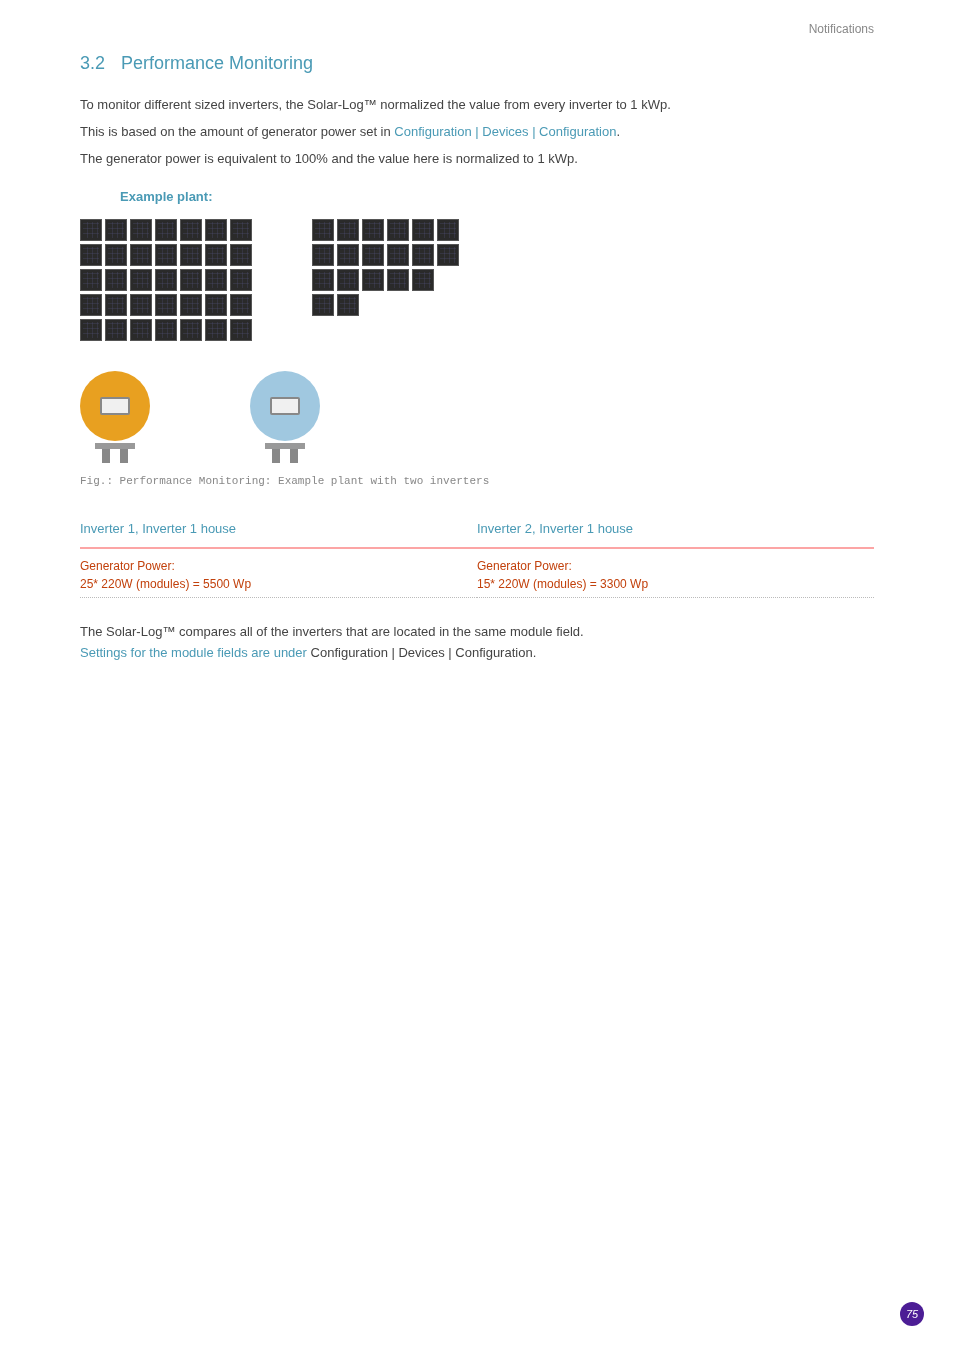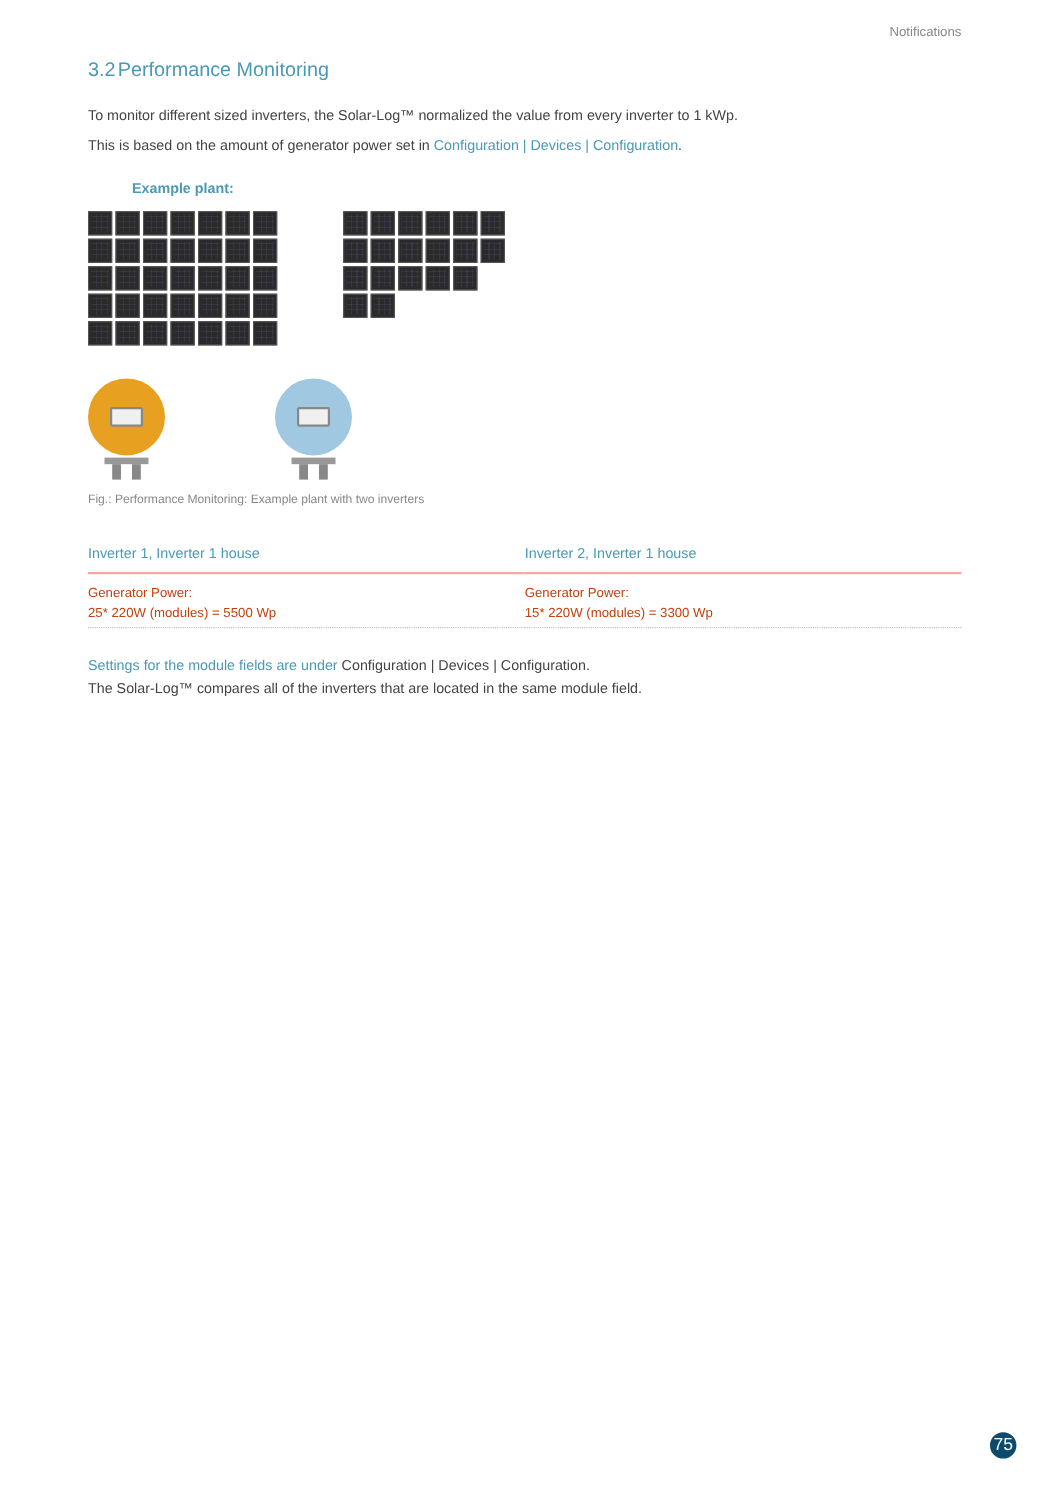--- a/index.html
+++ b/index.html
@@ -19,21 +19,21 @@
     .top-right {
       position: absolute;
       top: 20px;
       right: 80px;
       font-size: 12px;
       color: #888;
     }
     .section-heading {
       display: flex;
       align-items: baseline;
-      gap: 2px;
+      gap: 16px;
       margin-bottom: 18px;
       margin-top: 10px;
     }
     .section-number {
       font-size: 18px;
       color: #4a9ab5;
       font-weight: normal;
     }
     .section-title {
       font-size: 18px;
@@ -143,20 +143,21 @@
       height: 14px;
       background: #888;
     }
     .inverter-icon-2 .inverter-body {
       background: #a0c8e0;
     }
     .fig-caption {
       font-size: 11px;
       color: #888;
       margin-bottom: 24px;
+      font-family: Liberation Mono, monospace;
     }
     
     .comparison-table {
       width: 100%;
       border-collapse: collapse;
       margin-bottom: 24px;
     }
     .comparison-table th {
       color: #4a9ab5;
       font-size: 13px;
@@ -179,47 +180,49 @@
     .footer-text {
       margin-top: 20px;
       font-size: 13px;
       color: #444;
       line-height: 1.6;
     }
     .page-number {
       position: absolute;
       bottom: 24px;
       right: 30px;
-      background: #0c4a6e;
+      background: #4c1d95;
       color: white;
-      font-size: 16px;
+      font-size: 11px;
       width: 24px;
       height: 24px;
       border-radius: 50%;
       display: flex;
       align-items: center;
       justify-content: center;
+      font-style: italic;
     }
   </style>
 </head>
 <body>
 
 <div class="page">
 
   <div class="top-right">Notifications</div>
 
   <div class="section-heading">
     <span class="section-number">3.2</span>
     <span class="section-title">Performance Monitoring</span>
   </div>
 
   <p class="body-text">To monitor different sized inverters, the Solar-Log™ normalized the value from every inverter to 1 kWp.</p>
   <p class="body-text">
     <span>This is based on the amount of generator power set in </span><span class="link-text">Configuration | Devices | Configuration</span><span>.</span>
   </p>
+  <p class="body-text">The generator power is equivalent to 100% and the value here is normalized to 1 kWp.</p>
 
   <div class="example-label">Example plant:</div>
 
   <div class="panels-row">
 
     <div class="panel-group">
 
       <div class="panel-row-cells">
         <div class="panel-cell"></div>
         <div class="panel-cell"></div>
@@ -334,21 +337,21 @@
     </thead>
     <tbody>
       <tr>
         <td>Generator Power:<br>25* 220W (modules) = 5500 Wp</td>
         <td>Generator Power:<br>15* 220W (modules) = 3300 Wp</td>
       </tr>
     </tbody>
   </table>
 
   <div class="footer-text">
+    <p>The Solar-Log™ compares all of the inverters that are located in the same module field.</p>
     <p>
       <span class="link-text">Settings for the module fields are under</span>
       <span> Configuration | Devices | Configuration.</span>
     </p>
-    <p>The Solar-Log™ compares all of the inverters that are located in the same module field.</p>
   </div>
 
   <div class="page-number">75</div>
 </div>
 
 </body></html>

